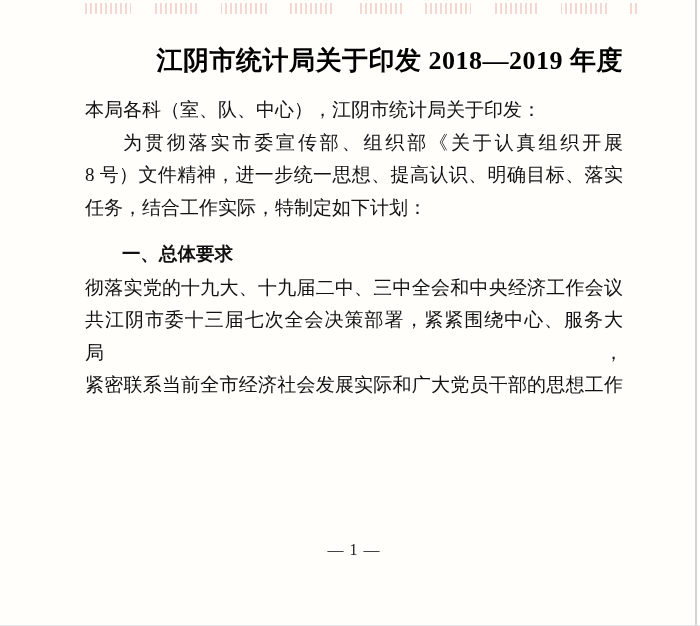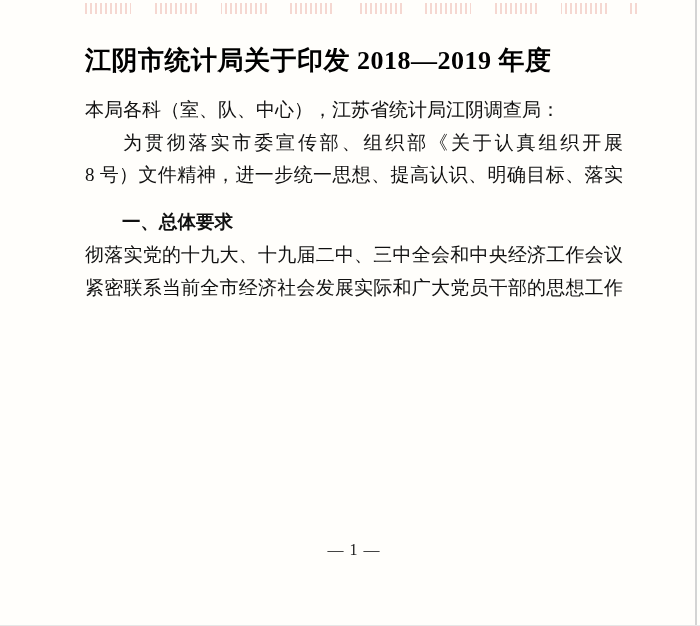--- a/index.html
+++ b/index.html
@@ -33,21 +33,21 @@
     opacity: 0.75;
   }
   .doc-column {
     position: absolute;
     left: 85px;
     width: 538px;
     top: 0;
   }
   .title-block {
     margin-top: 44px;
-    text-align: left;
+    text-align: right;
     font-weight: bold;
     font-size: 26px;
     line-height: 34px;
     color: #000;
     letter-spacing: 0.5px;
   }
   .body-block {
     margin-top: 16px;
     font-size: 19px;
     line-height: 32.5px;
@@ -106,25 +106,27 @@
 <div class="page">
 
   <div class="red-marks"></div>
 
   <div class="doc-column">
     <div class="title-block">
       <div>江阴市统计局关于印发 2018—2019 年度</div>
     </div>
 
     <div class="body-block">
-        <div class="line">本局各科（室、队、中心），江苏省统计局江阴调查局：</div>
+        <div class="line">本局各科（室、队、中心），江阴市统计局关于印发：</div>
         <div class="line indent fill">为贯彻落实市委宣传部、组织部《关于认真组织开展</div>
         <div class="line fill">8 号）文件精神，进一步统一思想、提高认识、明确目标、落实</div>
+        <div class="line">任务，结合工作实际，特制定如下计划：</div>
         <div class="line indent bold">一、总体要求</div>
         <div class="line fill">彻落实党的十九大、十九届二中、三中全会和中央经济工作会议</div>
+        <div class="line fill">共江阴市委十三届七次全会决策部署，紧紧围绕中心、服务大局，</div>
         <div class="line fill">紧密联系当前全市经济社会发展实际和广大党员干部的思想工作</div>
       </div>
   </div>
 
   <div class="page-number">— 1 —</div>
 
   <div class="right-border"></div>
   <div class="bottom-border"></div>
 </div>
 

